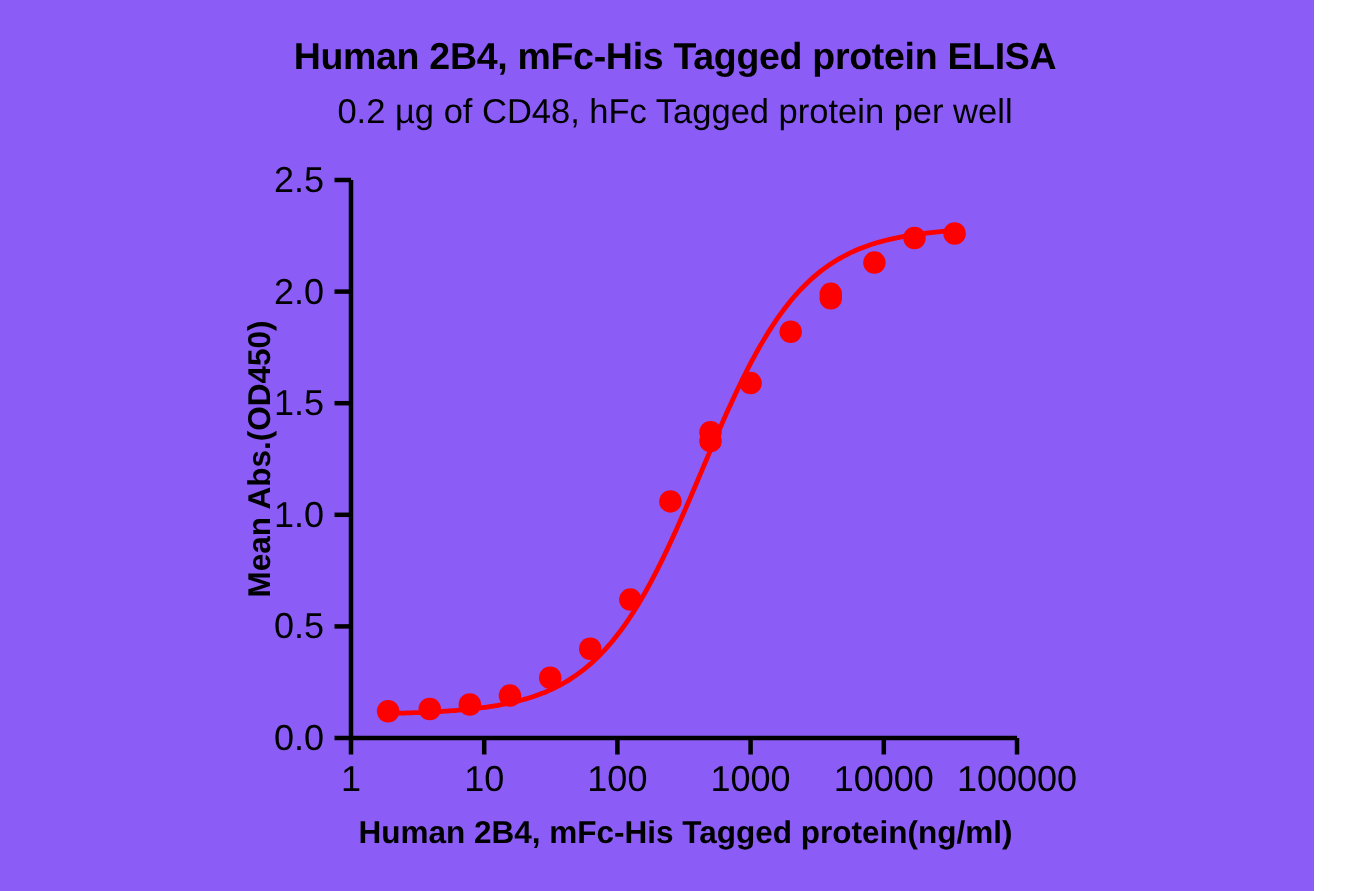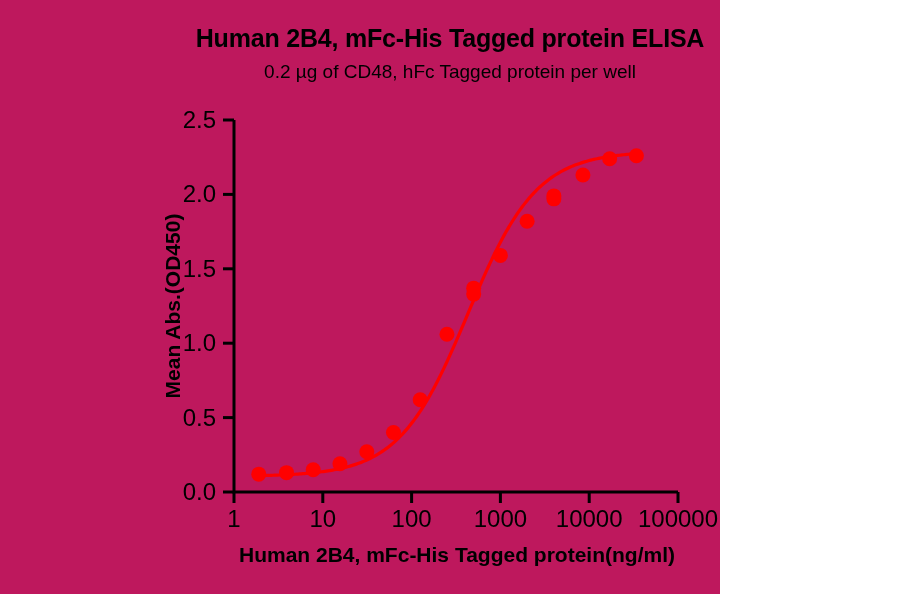--- a/index.html
+++ b/index.html
@@ -9,41 +9,41 @@
   }
   body {
     width: 900px;
     height: 594px;
     font-family: "Liberation Sans", sans-serif;
     color: #000000;
     overflow: hidden;
   }
   #figure {
     position: relative;
-    width: 720px;
+    width: 876px;
     height: 594px;
-    background: #be185d;
+    background: #8b5cf6;
   }
   .titles {
     position: absolute;
     top: 24px;
     left: 0;
     width: 900px;
     text-align: center;
   }
   .chart-title {
     font-size: 25px;
     font-weight: bold;
     letter-spacing: -0.2px;
     line-height: 1.18;
     margin: 0;
     color: #000;
   }
   .chart-subtitle {
-    font-size: 19px;
+    font-size: 23px;
     font-weight: normal;
     line-height: 1.25;
     margin: 6px 0 0 0;
     color: #000;
   }
   svg#plot {
     position: absolute;
     left: 0;
     top: 0;
   }

